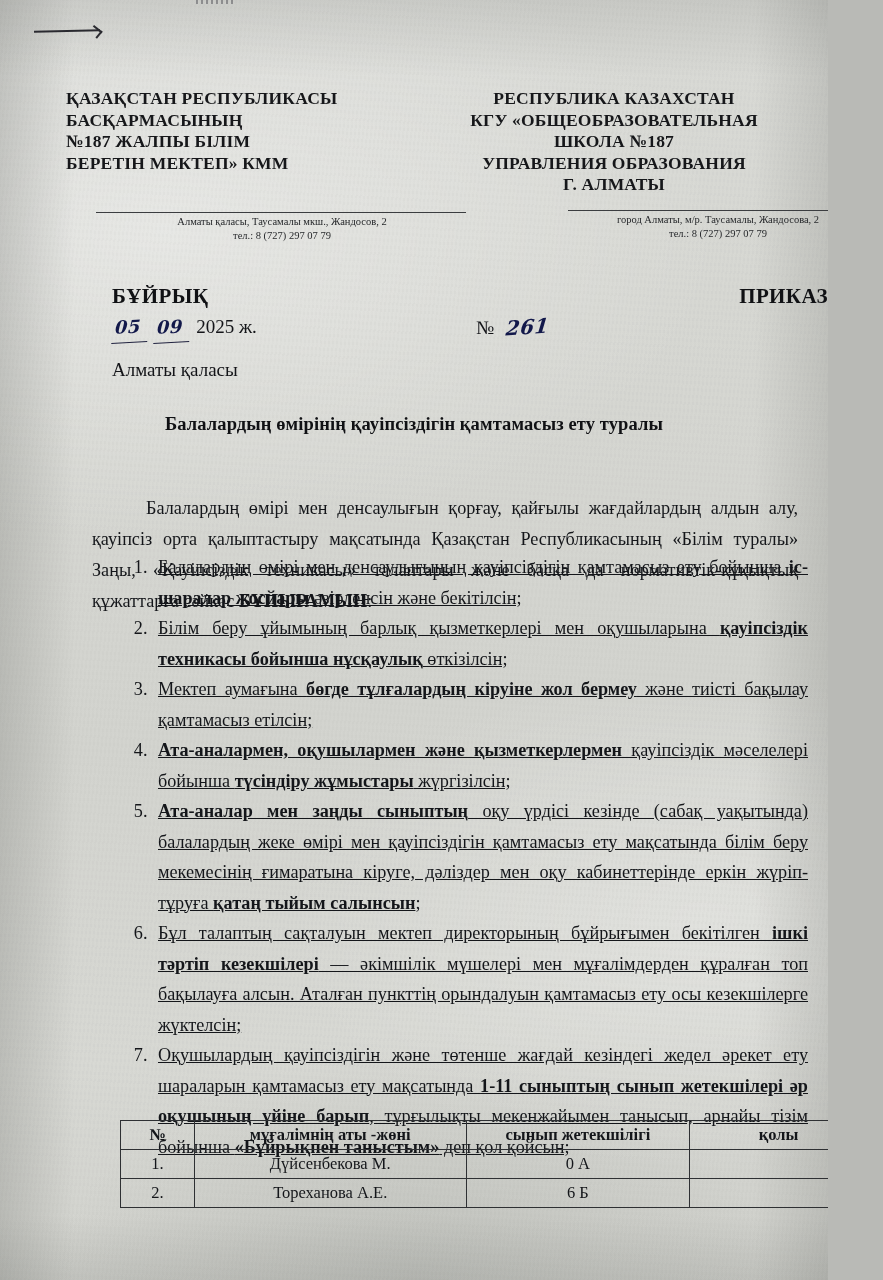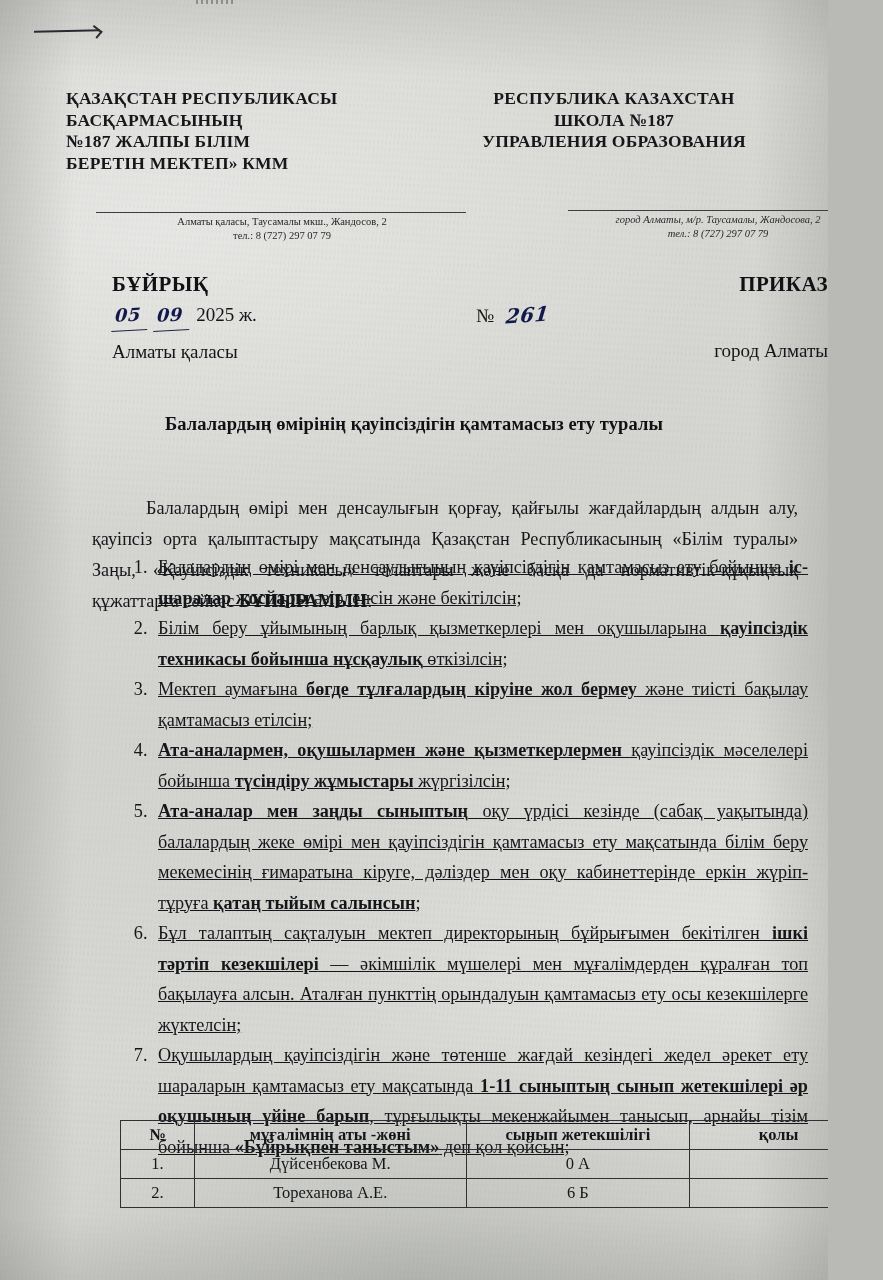--- a/index.html
+++ b/index.html
@@ -96,26 +96,26 @@
   .hr-right { left: 568px; width: 300px; top: 210px; }
 
   .addr {
     position: absolute;
     font-size: 10.5px;
     line-height: 13.5px;
     color: #26282b;
     text-align: center;
   }
   .addr-left  { left: 96px;  width: 372px; top: 215px; }
-  .addr-right { left: 566px; width: 304px; top: 213px; font-style: italic; }
+  .addr-right { left: 566px; width: 304px; top: 213px; }
 
   
   .order-row {
     position: absolute;
-    top: 272px; left: 0; right: 0;
+    top: 284px; left: 0; right: 0;
     display: flex;
   }
   .order-col { width: 50%; }
   .order-col.left  { padding-left: 112px; text-align: left; }
   .order-col.right { padding-left: 62px;  text-align: right; }
 
   .order-kw {
     font-weight: bold;
     font-size: 21px;
     letter-spacing: .4px;
@@ -128,21 +128,21 @@
     margin-top: 4px;
     display: flex;
     align-items: baseline;
     gap: 6px;
     white-space: nowrap;
   }
   .order-city {
     font-size: 19px;
     line-height: 26px;
     color: #141519;
-    margin-top: 8px;
+    margin-top: 14px;
   }
 
   
   .hand {
     font-family: "DejaVu Serif", "Liberation Serif", serif;
     font-style: italic;
     font-weight: bold;
     color: #12184a;
     font-size: 18px;
     letter-spacing: .5px;
@@ -246,22 +246,24 @@
 
   <div class="letterhead">
     <div class="lh-col left">
       <div class="lh-line">ҚАЗАҚСТАН РЕСПУБЛИКАСЫ</div>
       <div class="lh-line">БАСҚАРМАСЫНЫҢ</div>
       <div class="lh-line">№187 ЖАЛПЫ БІЛІМ</div>
       <div class="lh-line">БЕРЕТІН МЕКТЕП» КММ</div>
     </div>
     <div class="lh-col right">
       <div class="lh-line">РЕСПУБЛИКА КАЗАХСТАН</div>
+      <div class="lh-line">КГУ «ОБЩЕОБРАЗОВАТЕЛЬНАЯ</div>
       <div class="lh-line">ШКОЛА №187</div>
       <div class="lh-line">УПРАВЛЕНИЯ ОБРАЗОВАНИЯ</div>
+      <div class="lh-line">Г. АЛМАТЫ</div>
     </div>
   </div>
 
   <div class="hr-rule hr-left"></div>
   <div class="hr-rule hr-right"></div>
 
   <div class="addr addr-left">
     <div>Алматы қаласы, Таусамалы мкш., Жандосов, 2</div>
     <div>тел.: 8 (727) 297 07 79</div>
   </div>
@@ -279,21 +281,20 @@
         <span>2025 ж.</span>
       </div>
       <div class="order-city">Алматы қаласы</div>
     </div>
     <div class="order-col right">
       <div class="order-kw">ПРИКАЗ</div>
       <div class="order-sub">
         <span>№</span>
         <span class="hand hand-no">261</span>
       </div>
-      <div class="order-city">город Алматы</div>
     </div>
   </div>
 
   <div class="doc-title">Балалардың өмірінің қауіпсіздігін қамтамасыз ету туралы</div>
 
   <div class="intro">Балалардың өмірі мен денсаулығын қорғау, қайғылы жағдайлардың алдын алу, қауіпсіз орта қалыптастыру мақсатында Қазақстан Республикасының «Білім туралы» Заңы, «Қауіпсіздік техникасы» талаптары және басқа да нормативтік-құқықтық құжаттарға сәйкес <b>БҰЙЫРАМЫН</b>:</div>
 
   <ol class="clauses">
     <li>Балалардың өмірі мен денсаулығының қауіпсіздігін қамтамасыз ету бойынша <b>іс-шаралар жоспары</b> әзірленсін және бекітілсін;</li>
     <li>Білім беру ұйымының барлық қызметкерлері мен оқушыларына <b>қауіпсіздік техникасы бойынша нұсқаулық</b> өткізілсін;</li>

